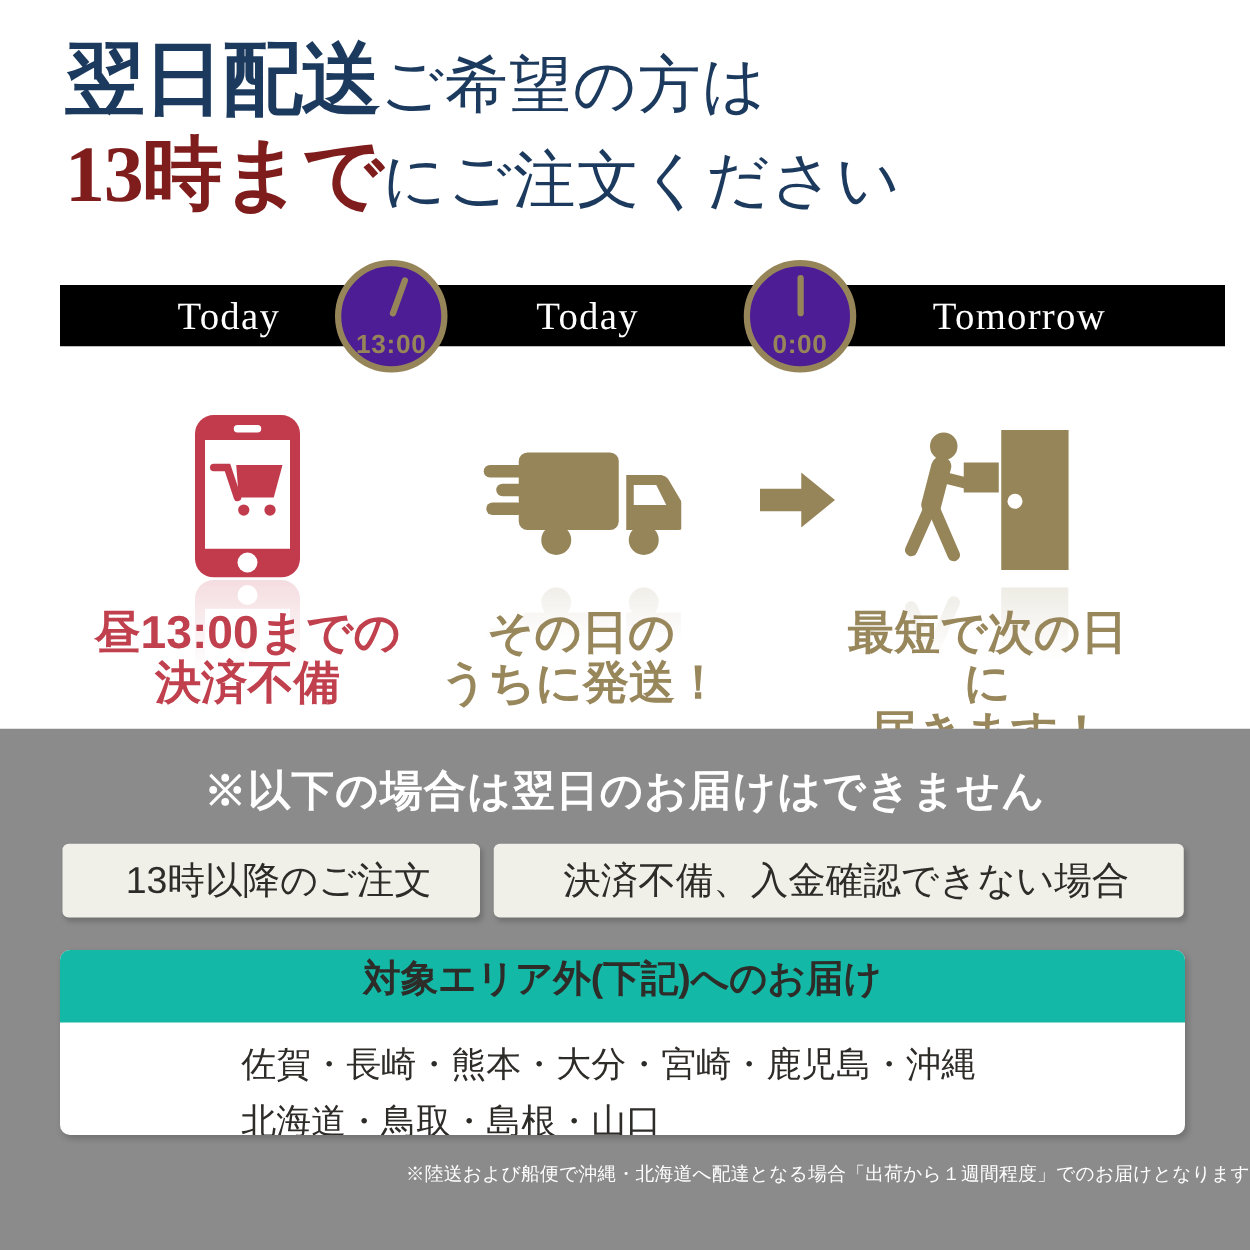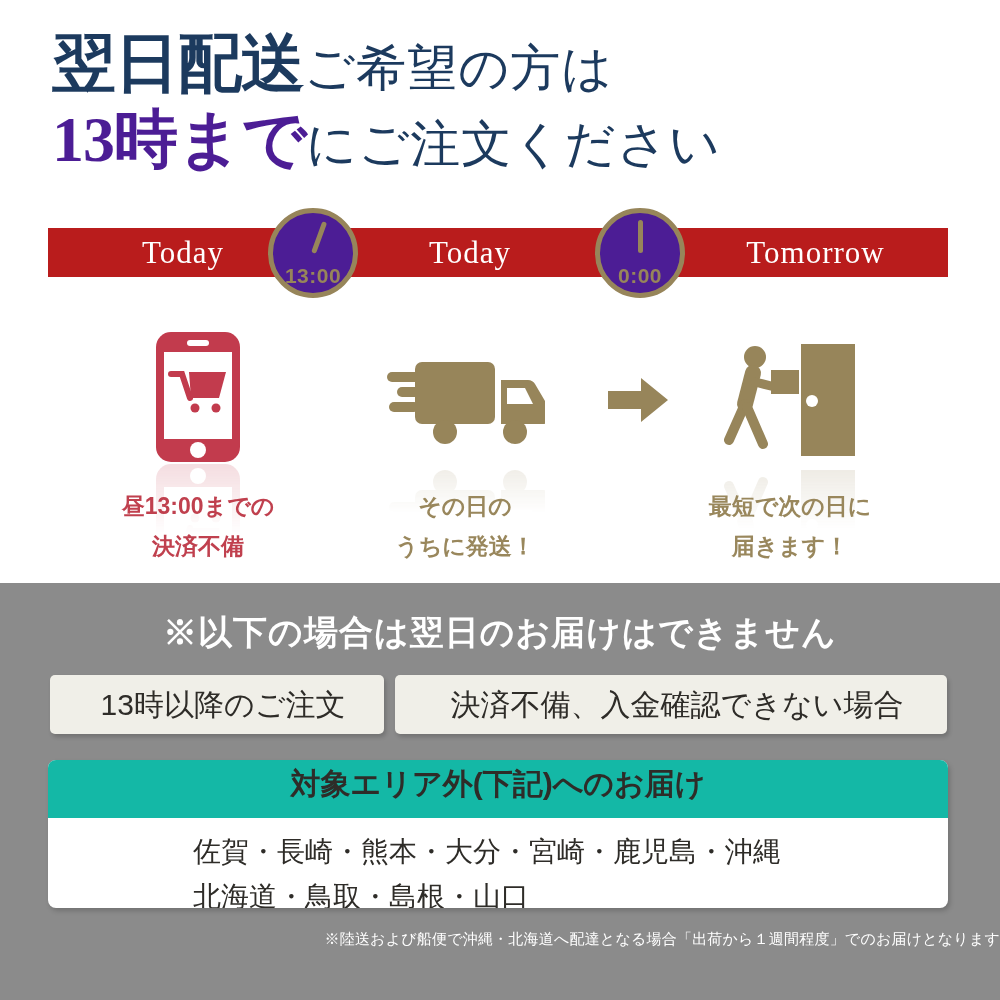--- a/index.html
+++ b/index.html
@@ -5,39 +5,39 @@
   html,body{margin:0;padding:0;}
   body{font-family:"Liberation Sans",sans-serif;background:#fff;}
   .canvas{position:relative;width:1000px;height:1000px;background:#fff;overflow:hidden;}
 
   
   .title{position:absolute;left:52px;top:26px;font-family:"Liberation Serif","DejaVu Serif",serif;}
   .t-line{white-space:nowrap;line-height:1.18;}
   .t-em{font-size:64px;font-weight:700;letter-spacing:-1px;}
   .t-rest{font-size:50px;font-weight:400;letter-spacing:1px;}
   .navy{color:#1C3A5E;}
-  .red{color:#4c1d95;}
+  .red{color:#7f1d1d;}
 
   
-  .timeline{position:absolute;left:48px;top:228px;width:900px;height:49px;background:#b91c1c;}
+  .timeline{position:absolute;left:48px;top:228px;width:900px;height:49px;background:#000000;padding-left:32px;}
   .tl-label{position:absolute;top:0;height:49px;line-height:49px;text-align:center;
     color:#fff;font-family:"Liberation Serif","DejaVu Serif",serif;font-size:31px;letter-spacing:1px;}
   .clock{position:absolute;top:208px;width:80px;height:80px;background:#4c1d95;border:5px solid #97855A;
     border-radius:50%;box-sizing:content-box;}
   .hand{position:absolute;left:37.5px;top:7px;width:5px;height:33px;background:#97855A;border-radius:3px;
     transform-origin:50% 100%;}
   .clock-time{position:absolute;bottom:5px;width:100%;text-align:center;color:#97855A;
     font-size:21px;font-weight:600;letter-spacing:.5px;}
 
   
   .abs{position:absolute;}
   .refl{position:absolute;opacity:.20;transform:scaleY(-1);
     -webkit-mask-image:linear-gradient(to top,rgba(0,0,0,.85),transparent 55%);
     mask-image:linear-gradient(to top,rgba(0,0,0,.85),transparent 55%);}
-  .caption{position:absolute;text-align:center;font-weight:700;font-size:23px;line-height:40px;}
+  .caption{position:absolute;text-align:center;font-weight:700;font-size:37px;line-height:40px;}
   .cap-red{color:#C0404E;}
   .cap-tan{color:#99875C;}
 
   
   .notice{position:absolute;left:0;top:583px;width:1000px;height:417px;background:#8B8B8B;}
   .notice-heading{position:absolute;left:0;top:27px;width:100%;text-align:center;color:#fff;
     font-size:34px;font-weight:700;letter-spacing:1px;}
   .cond-box{position:absolute;top:92px;height:59px;line-height:59px;text-align:center;
     background:#F0EFE8;color:#2E2C28;font-size:30px;border-radius:5px;
     box-shadow:2px 3px 4px rgba(0,0,0,.18);padding-left:12px;}

